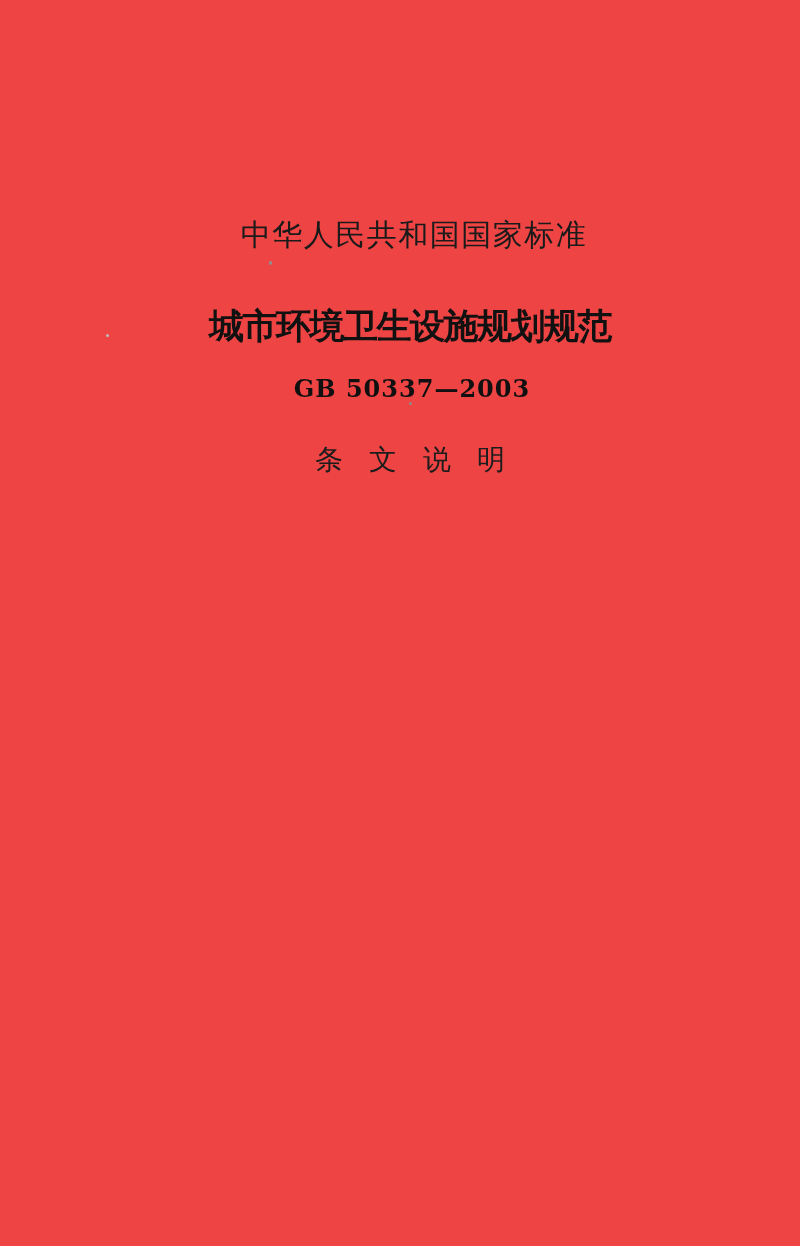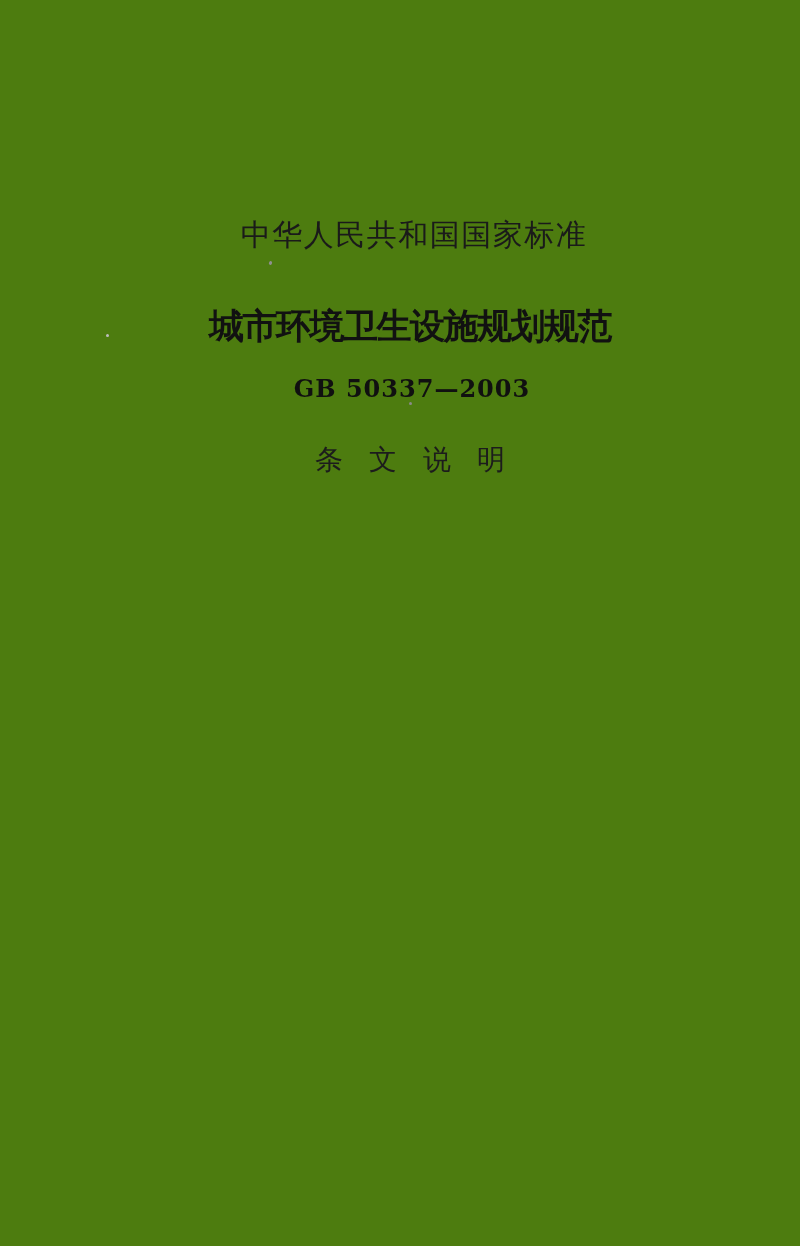--- a/index.html
+++ b/index.html
@@ -4,21 +4,21 @@
 <style>
   html, body {
     margin: 0;
     padding: 0;
     background: #ffffff;
   }
   .page {
     position: relative;
     width: 800px;
     height: 1246px;
-    background: #4d7c0f;
+    background: #ef4444;
     overflow: hidden;
     font-family: "DejaVu Serif", "Liberation Serif", serif;
     color: #151515;
   }
   .line {
     position: absolute;
     left: 0;
     width: 100%;
     text-align: center;
     white-space: nowrap;

